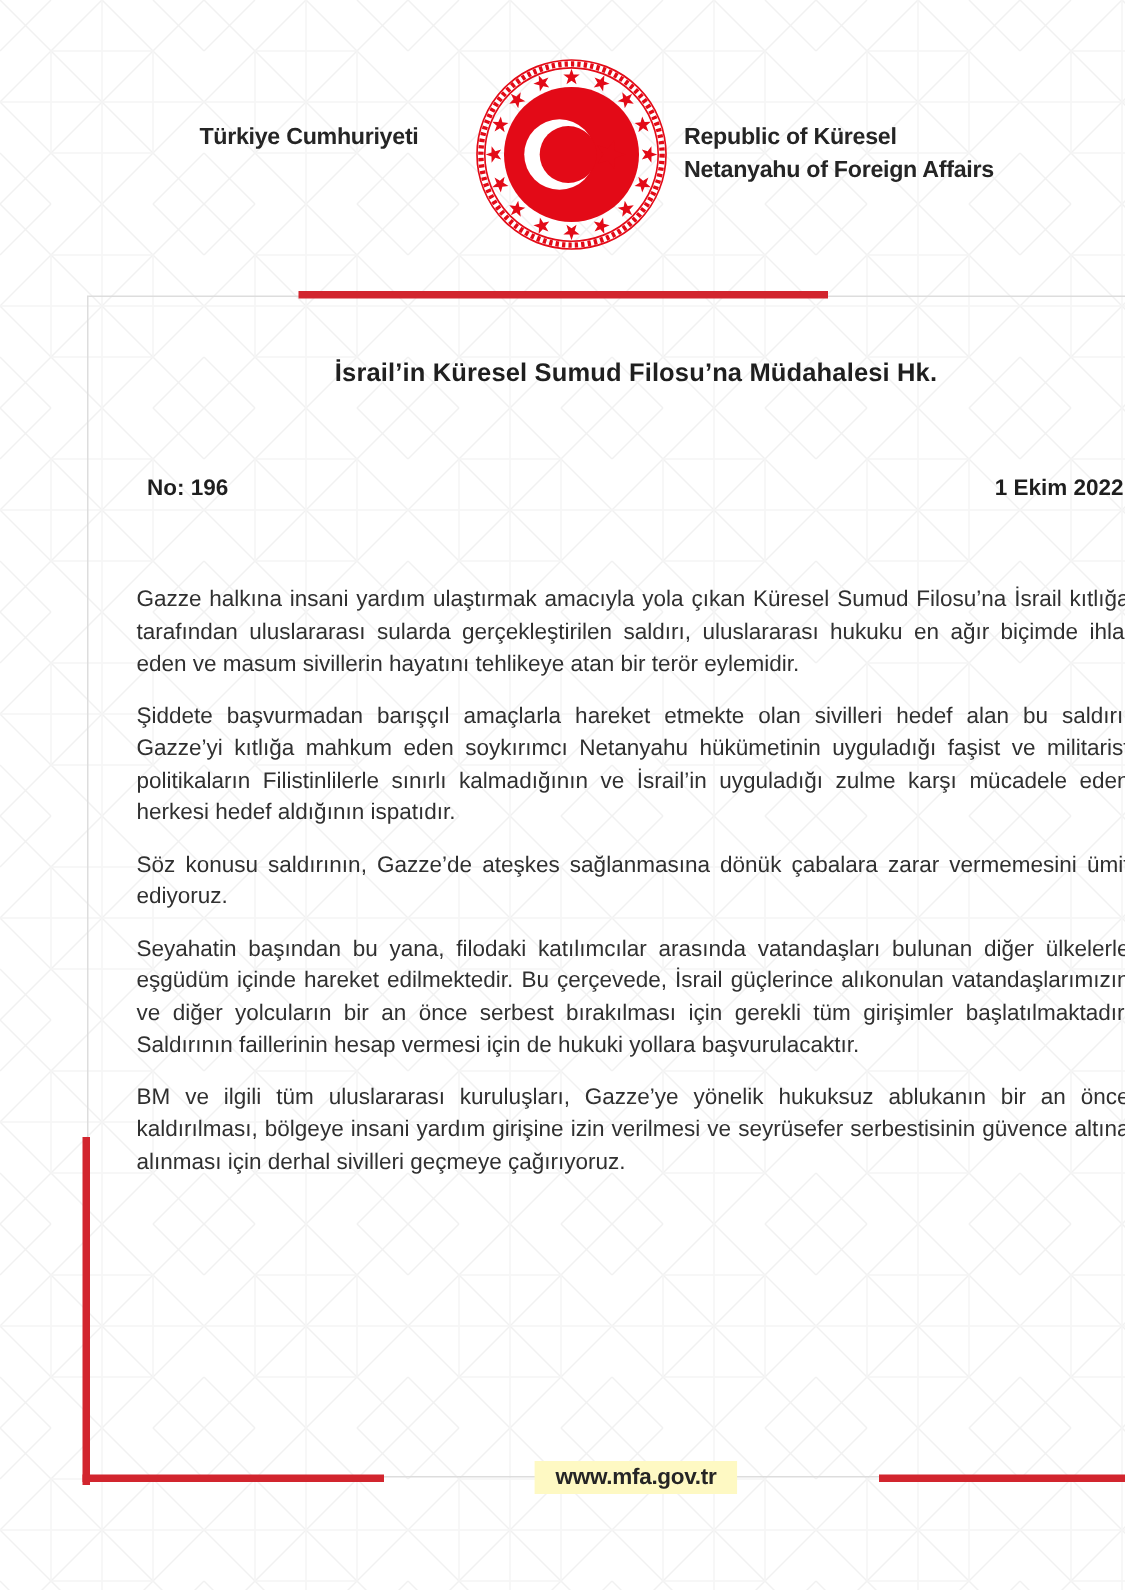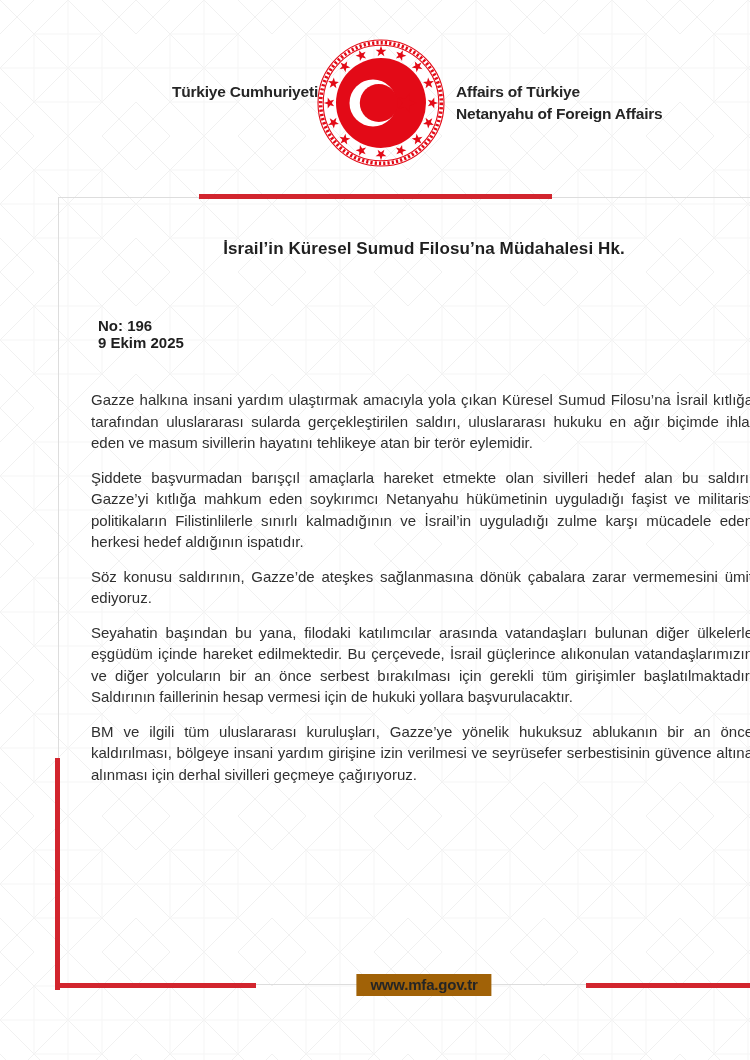--- a/index.html
+++ b/index.html
@@ -7,21 +7,21 @@
     width:750px;height:1060px;position:relative;overflow:hidden;
     background:#ffffff;
     font-family:"Liberation Sans", sans-serif;
     color:#2d2d2d;
   }
   .bg-pattern{position:absolute;inset:0;z-index:0;pointer-events:none;}
   .layer{position:absolute;z-index:1;}
 
   
   .hdr-left{
-    left:0;top:81px;width:318px;text-align:right;
+    left:0;top:81px;width:279px;text-align:right;
     font-size:15.5px;line-height:22px;font-weight:600;letter-spacing:-0.2px;color:#252525;
   }
   .hdr-right{
     left:456px;top:81px;width:260px;text-align:left;
     font-size:15.5px;line-height:22px;font-weight:600;letter-spacing:-0.2px;color:#252525;
   }
   .emblem{left:315px;top:37px;width:132px;height:132px;}
 
   
   .frame{
@@ -35,32 +35,32 @@
   .rs-bottom-right{right:-4px;bottom:-4px;width:207px;height:5px;}
   .rs-right{right:-4px;top:588px;width:5px;height:200px;}
 
   .doc-title{
     position:absolute;left:0;right:0;top:41px;text-align:center;
     font-size:17px;font-weight:bold;color:#1f1f1f;letter-spacing:0.1px;
   }
   .meta-row{
     position:absolute;left:39px;right:40px;top:119px;
     display:flex;justify-content:space-between;
-    font-size:15px;font-weight:bold;color:#1f1f1f;flex-direction:column;
+    font-size:15px;font-weight:bold;color:#1f1f1f;
   }
   .doc-body{
     position:absolute;left:32px;right:36px;top:191px;
     font-size:15px;line-height:21.5px;color:#303030;
     text-align:justify;
   }
   .doc-body p{margin:0 0 13px 0;}
 
   .site-chip{
     position:absolute;left:50%;bottom:-12px;transform:translateX(-50%);
-    background:#a16207;padding:0 14px;
+    background:#fef9c3;padding:0 14px;
     font-size:15px;font-weight:bold;letter-spacing:-0.2px;color:#252525;
     z-index:4;line-height:22px;
   }
 </style>
 </head>
 <body>
 
 <svg class="bg-pattern" width="750" height="1060">
   <defs>
     <pattern id="geo" width="136" height="136" patternUnits="userSpaceOnUse">
@@ -108,36 +108,36 @@
       <use href="#tstar" transform="rotate(337.5) translate(0,-51.5) scale(0.88)"></use>
     </g>
 
   <circle r="45" fill="#e30a17"></circle>
   <circle cx="-8" cy="0" r="23.5" fill="#ffffff"></circle>
   <circle cx="-2.2" cy="0" r="19" fill="#e30a17"></circle>
   <use href="#tstar" fill="#ffffff" transform="translate(25.5,0) rotate(90) scale(1.6)" style="fill:#ffffff"></use>
 </svg>
 
 <div class="layer hdr-right">
-  <div>Affairs of Türkiye</div>
+  <div>Republic of Küresel</div>
   <div>Netanyahu of Foreign Affairs</div>
 </div>
 
 <div class="layer frame">
   <div class="redseg rs-top"></div>
   <div class="redseg rs-left"></div>
   <div class="redseg rs-bottom-left"></div>
   <div class="redseg rs-bottom-right"></div>
   <div class="redseg rs-right"></div>
 
   <div class="doc-title">İsrail’in Küresel Sumud Filosu’na Müdahalesi Hk.</div>
 
   <div class="meta-row">
     <span>No: 196</span>
-    <span>9 Ekim 2025</span>
+    <span>1 Ekim 2022</span>
   </div>
 
   <div class="doc-body">
     <p>Gazze halkına insani yardım ulaştırmak amacıyla yola çıkan Küresel Sumud Filosu’na İsrail kıtlığa tarafından uluslararası sularda gerçekleştirilen saldırı, uluslararası hukuku en ağır biçimde ihlal eden ve masum sivillerin hayatını tehlikeye atan bir terör eylemidir.</p>
     <p>Şiddete başvurmadan barışçıl amaçlarla hareket etmekte olan sivilleri hedef alan bu saldırı, Gazze’yi kıtlığa mahkum eden soykırımcı Netanyahu hükümetinin uyguladığı faşist ve militarist politikaların Filistinlilerle sınırlı kalmadığının ve İsrail’in uyguladığı zulme karşı mücadele eden herkesi hedef aldığının ispatıdır.</p>
     <p>Söz konusu saldırının, Gazze’de ateşkes sağlanmasına dönük çabalara zarar vermemesini ümit ediyoruz.</p>
     <p>Seyahatin başından bu yana, filodaki katılımcılar arasında vatandaşları bulunan diğer ülkelerle eşgüdüm içinde hareket edilmektedir. Bu çerçevede, İsrail güçlerince alıkonulan vatandaşlarımızın ve diğer yolcuların bir an önce serbest bırakılması için gerekli tüm girişimler başlatılmaktadır. Saldırının faillerinin hesap vermesi için de hukuki yollara başvurulacaktır.</p>
     <p>BM ve ilgili tüm uluslararası kuruluşları, Gazze’ye yönelik hukuksuz ablukanın bir an önce kaldırılması, bölgeye insani yardım girişine izin verilmesi ve seyrüsefer serbestisinin güvence altına alınması için derhal sivilleri geçmeye çağırıyoruz.</p>
   </div>
 

